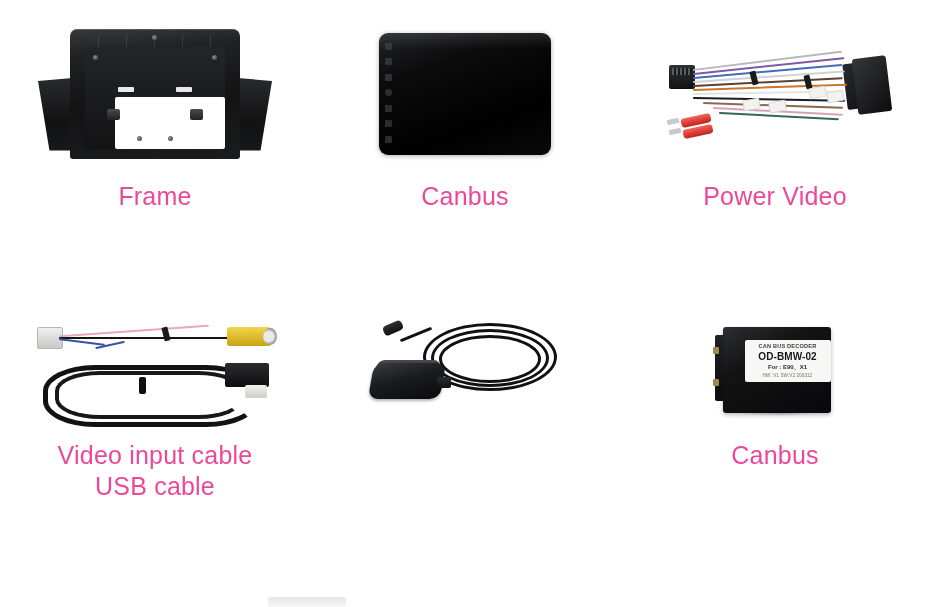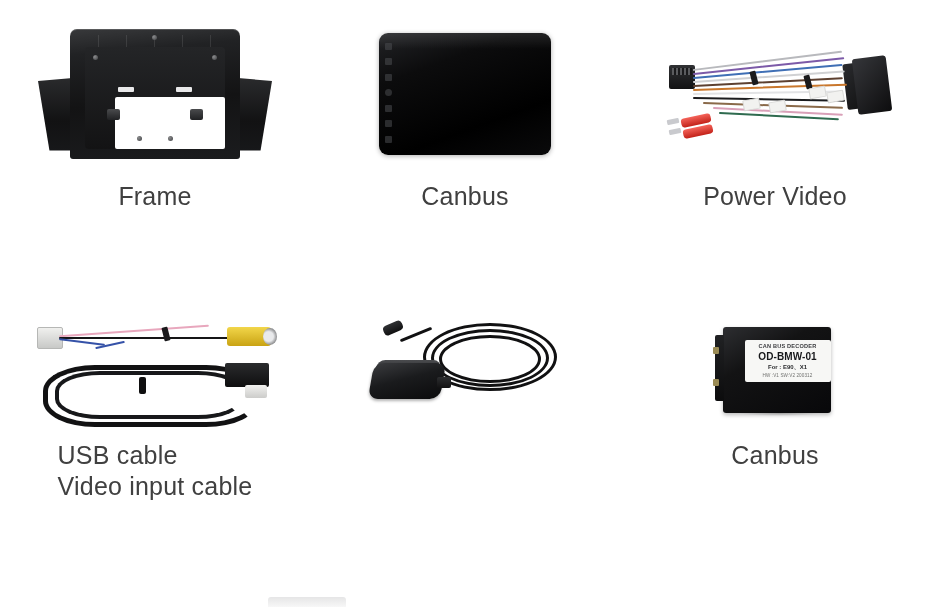--- a/index.html
+++ b/index.html
@@ -38,22 +38,22 @@
   .art {
     position: relative;
     width: 100%;
     height: 175px;
     display: flex;
     align-items: center;
     justify-content: center;
   }
   .row-two .art { height: 140px; }
   .caption {
-    text-align: left;
-    color: #404040;
+    text-align: center;
+    color: #ec4899;
     font-size: 25px;
     font-weight: 400;
     letter-spacing: 0.2px;
     line-height: 31px;
     font-family: "Liberation Sans", sans-serif;
   }
   .caption .ln { display: block; }
 
   
   .frame-wrap { position: relative; width: 222px; height: 130px; }
@@ -391,22 +391,22 @@
           <div class="rca-yellow"></div>
 
           <div class="usb-coil"></div>
           <div class="usb-coil2"></div>
           <div class="usb-tie"></div>
           <div class="usb-head"></div>
           <div class="usb-head-w"></div>
         </div>
       </div>
       <div class="caption">
+        <span class="ln">Video input cable</span>
         <span class="ln">USB cable</span>
-        <span class="ln">Video input cable</span>
       </div>
     </div>
 
     <div class="cell">
       <div class="art">
         <div class="gps">
           <div class="gps-loop" style="left:58px; top:8px;  width:128px; height:62px;"></div>
           <div class="gps-loop" style="left:66px; top:14px; width:112px; height:52px;"></div>
           <div class="gps-loop" style="left:74px; top:20px; width:96px;  height:42px;"></div>
           <div class="gps-plug"></div>
@@ -417,21 +417,21 @@
         </div>
       </div>
     </div>
 
     <div class="cell">
       <div class="art">
         <div class="canbus">
           <div class="cb-body">
             <div class="cb-label">
               <div class="cb-l1">CAN BUS DECODER</div>
-              <div class="cb-l2">OD-BMW-01</div>
+              <div class="cb-l2">OD-BMW-02</div>
               <div class="cb-l3">For : E90、X1</div>
               <div class="cb-l4">HW :V1  SW:V2  200312</div>
             </div>
           </div>
           <div class="cb-edge"></div>
           <div class="cb-port" style="top:24px;"></div>
           <div class="cb-port" style="top:56px;"></div>
           <div class="cb-shadow"></div>
         </div>
       </div>

